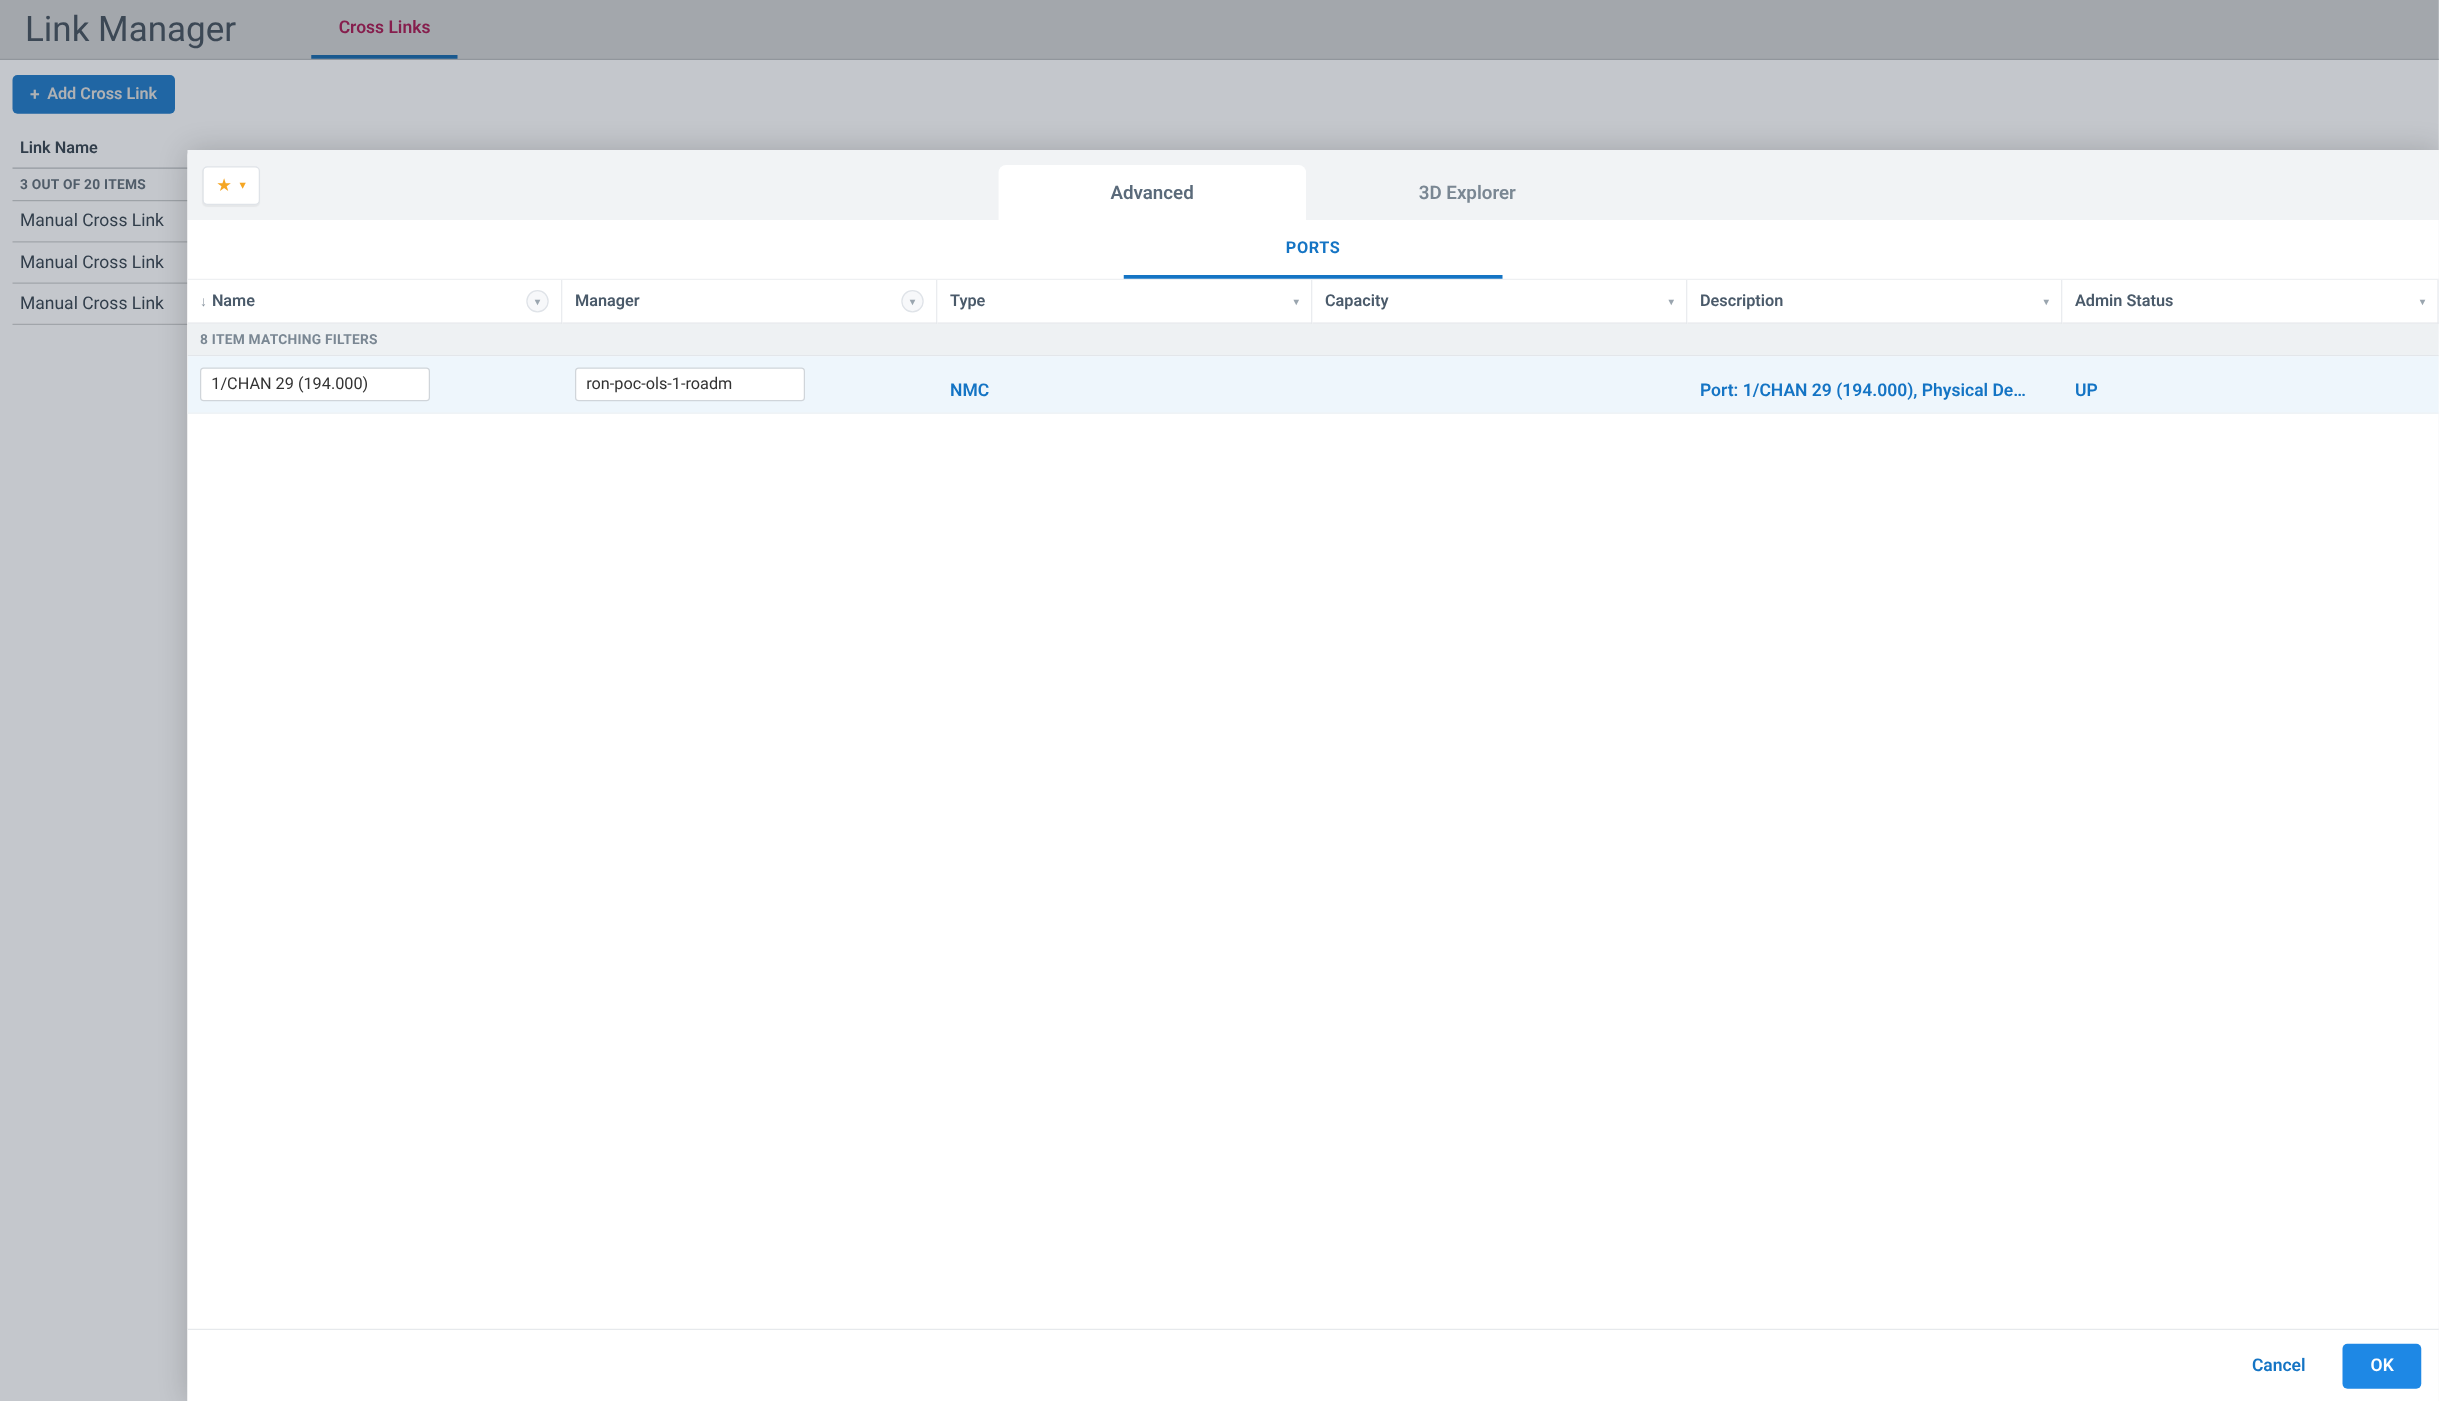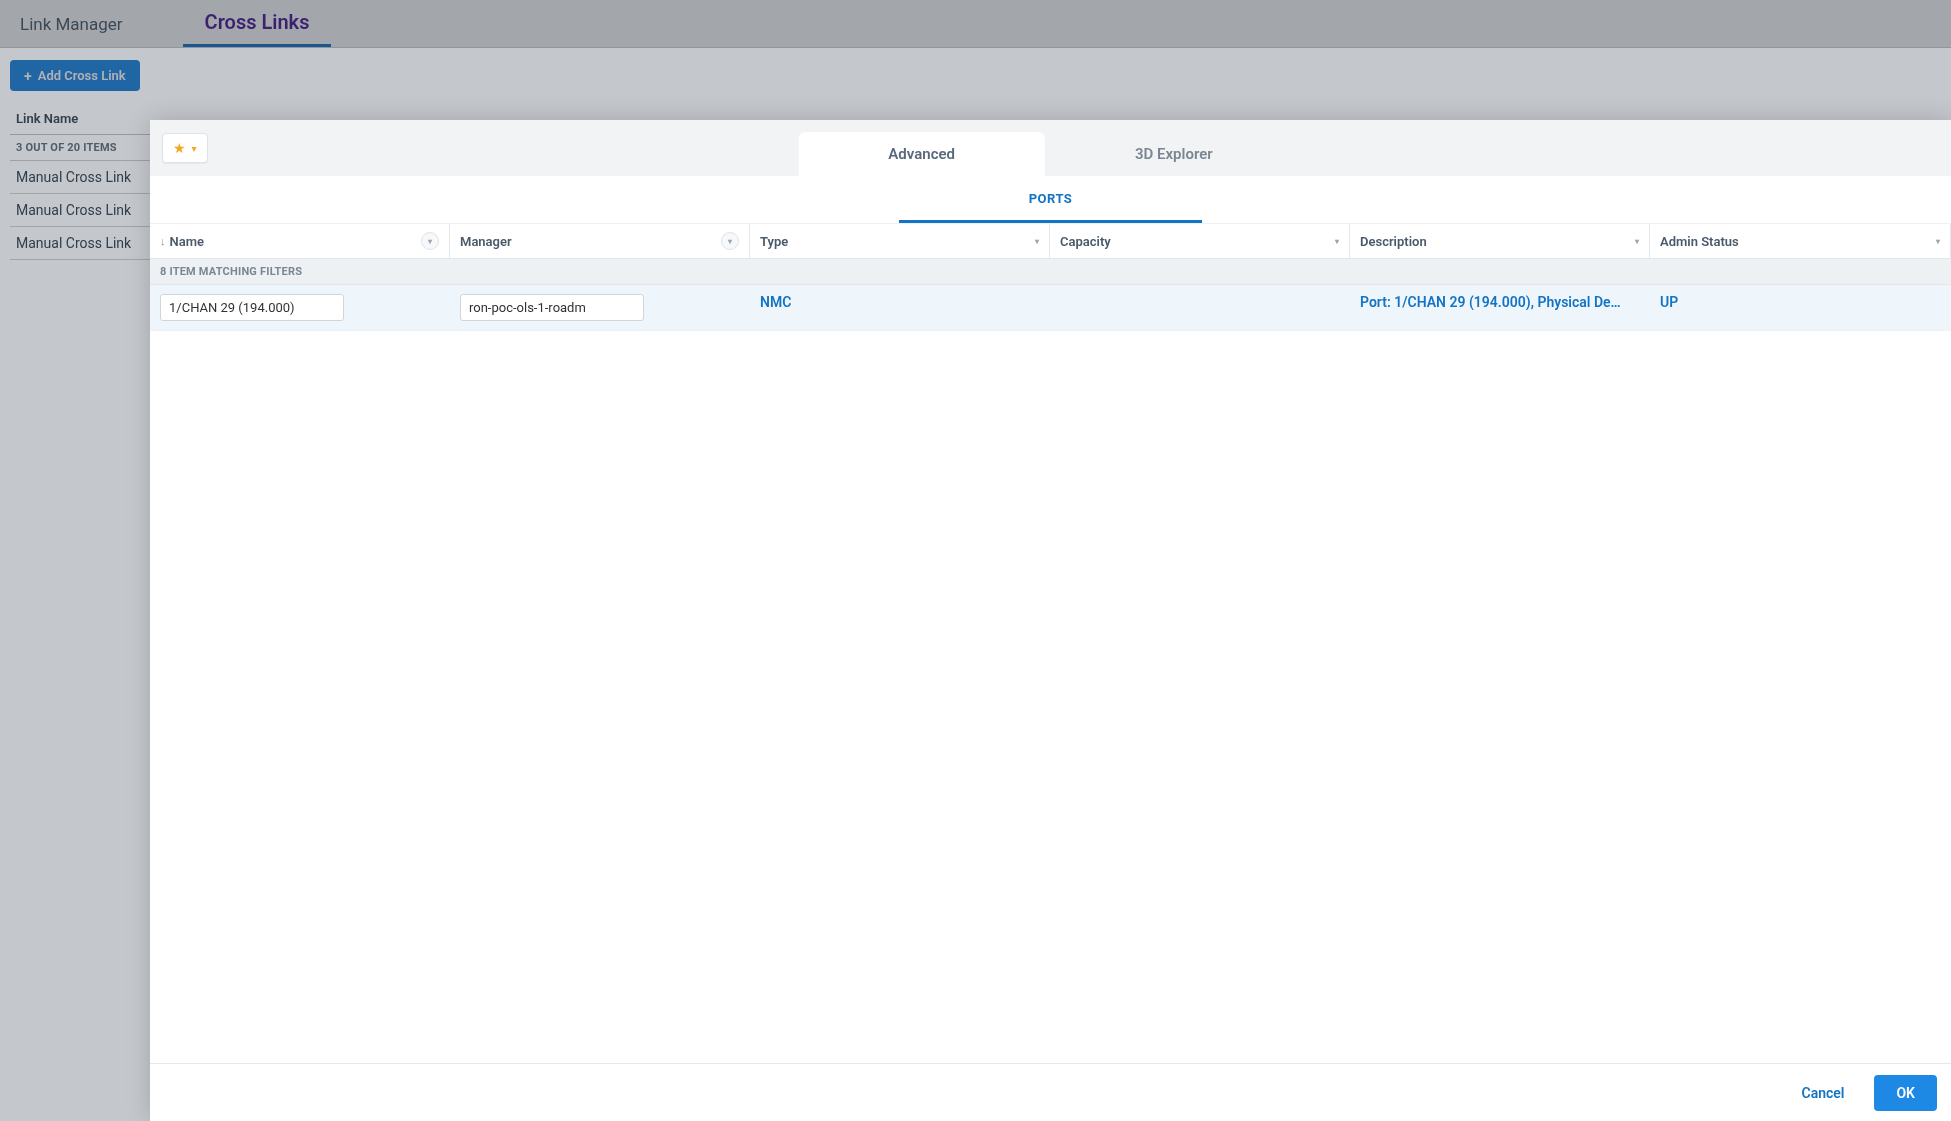--- a/index.html
+++ b/index.html
@@ -22,35 +22,35 @@
   }
 
   .bg-header {
     height: 48px;
     display: flex;
     align-items: center;
     border-bottom: 1px solid #d0d5da;
     background: #eceff2;
   }
   .bg-title {
-    font-size: 17px;
+    font-size: 28px;
     font-weight: 400;
     color: #4a5a6a;
     padding: 0 20px;
   }
   .bg-tab {
     height: 100%;
     display: flex;
     align-items: center;
     padding: 0 22px;
     font-weight: 600;
-    color: #4c1d95;
+    color: #be185d;
     border-bottom: 3px solid #1474c4;
     margin-left: 40px;
-    font-size: 20px;
+    font-size: 14px;
   }
 
   .bg-toolbar {
     padding: 12px 10px;
   }
   .bg-add-btn {
     display: inline-flex;
     align-items: center;
     gap: 6px;
     background: #1e88e5;
@@ -246,21 +246,21 @@
   .grid-row {
     border-bottom: 1px solid #eef1f3;
     background: #fff;
   }
   .grid-row.active { background: #eef6fc; }
   .grid-row .cell {
     padding: 9px 10px;
     font-size: 14px;
     color: #3a4a5a;
     display: flex;
-    align-items: flex-start;
+    align-items: flex-end;
   }
   .grid-row .cell.link { color: #1474c4; font-weight: 600; }
 
   .cell-input {
     border: 1px solid #d0d5da;
     border-radius: 3px;
     padding: 5px 8px;
     font-size: 13px;
     font-family: inherit;
     color: #333;

